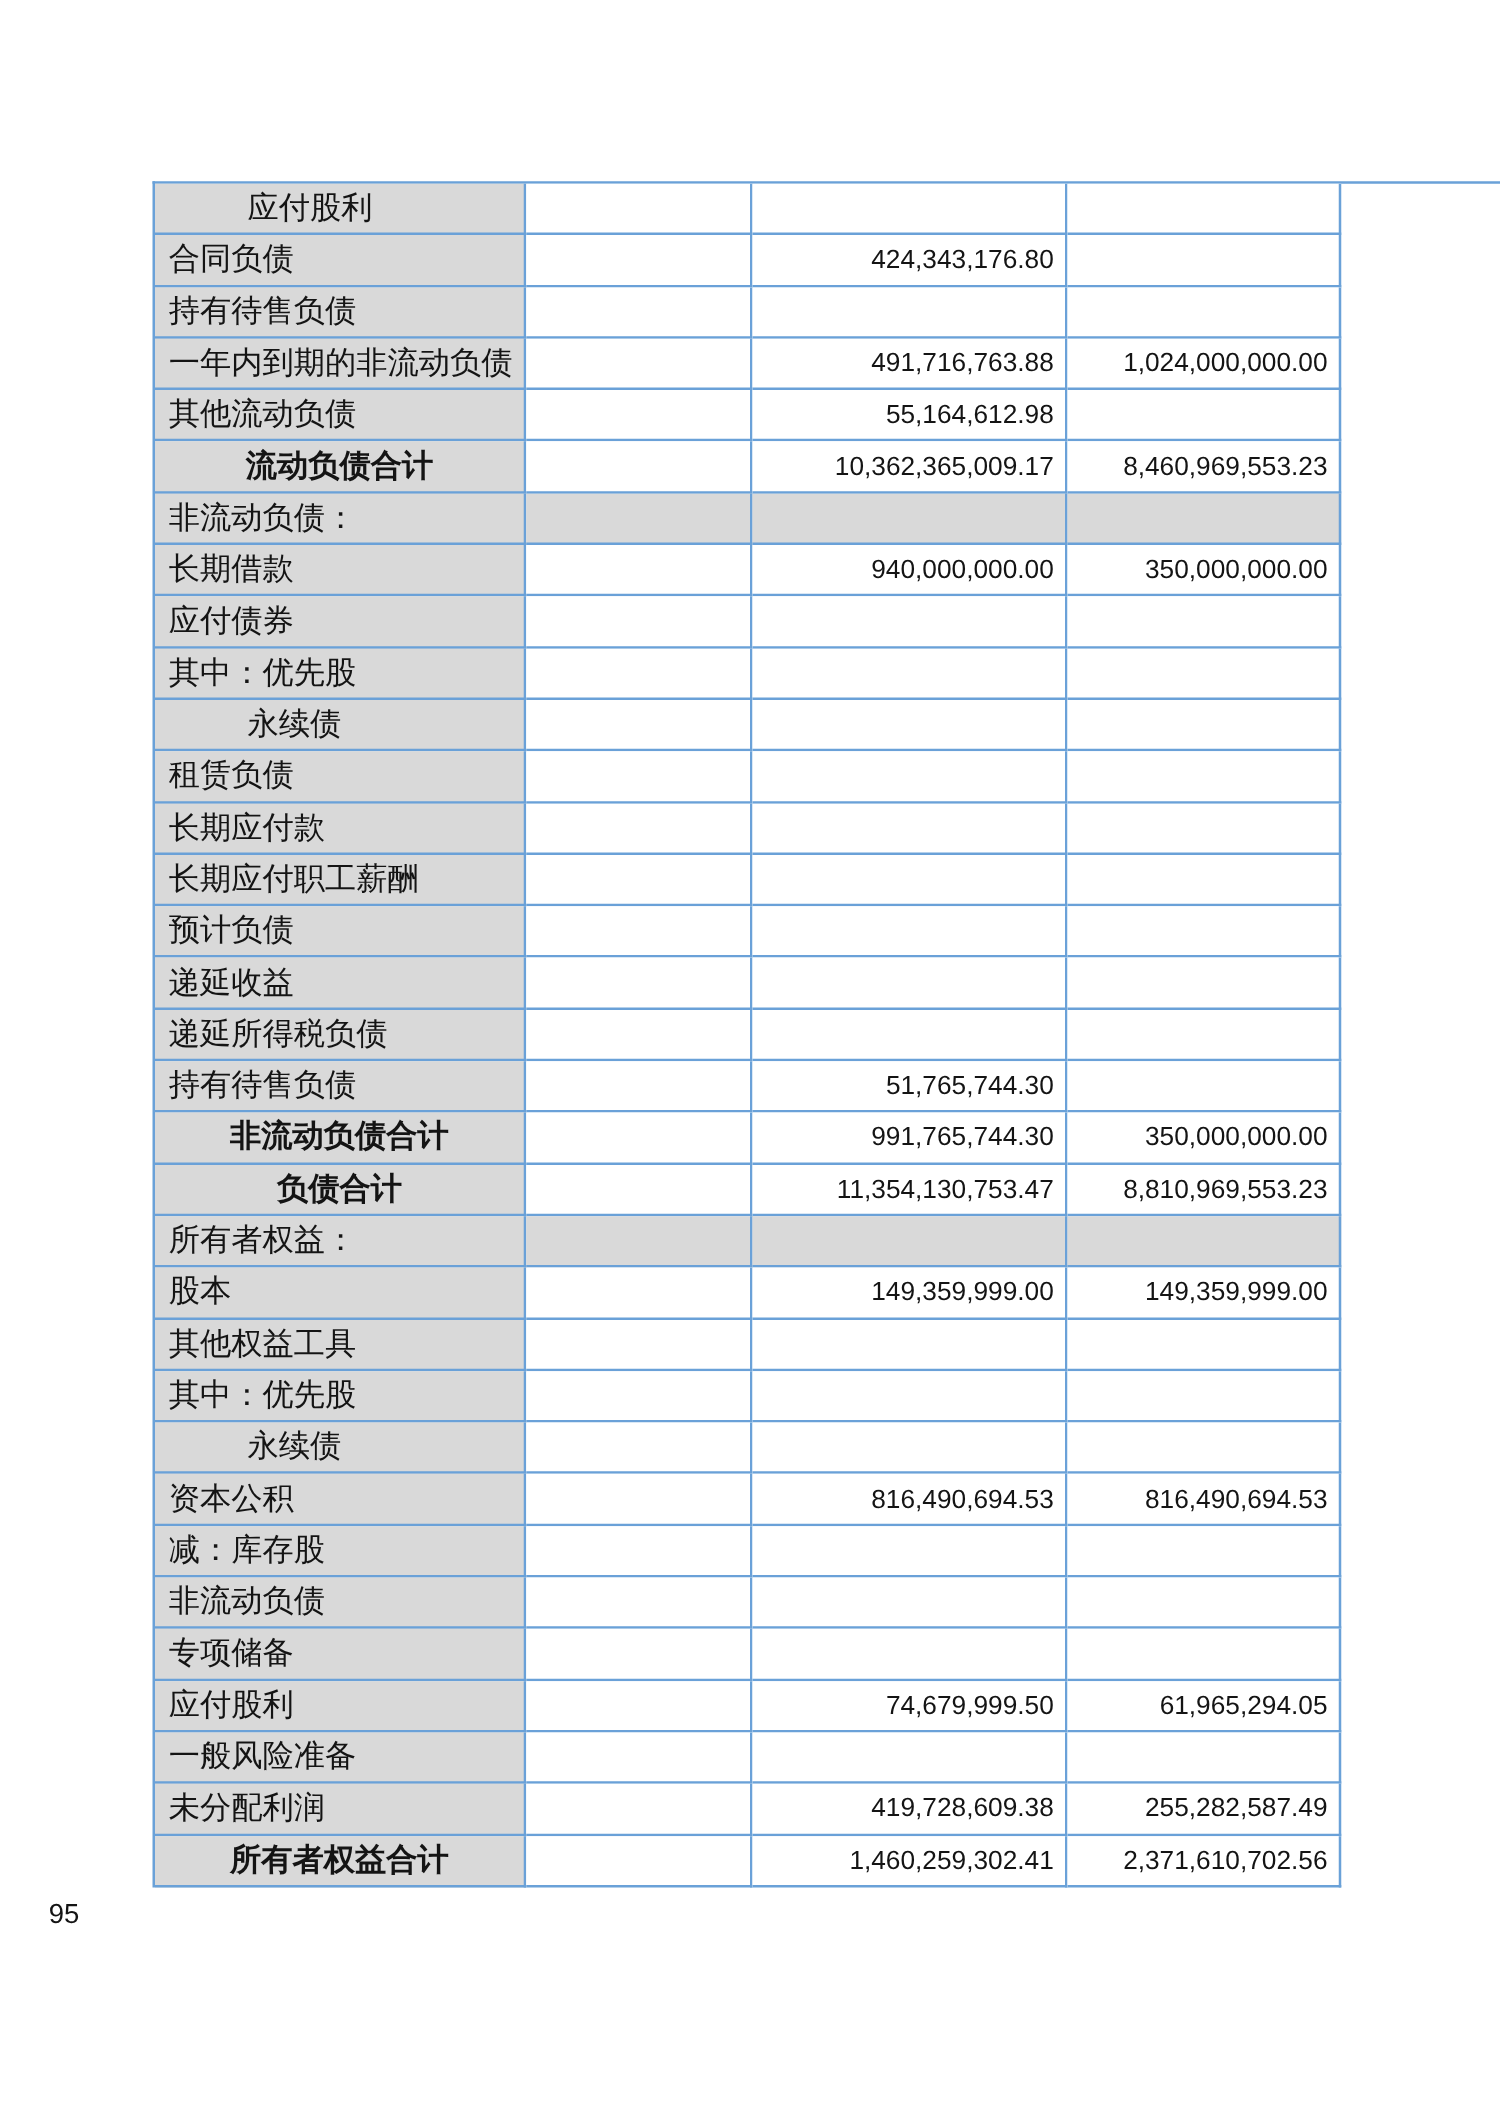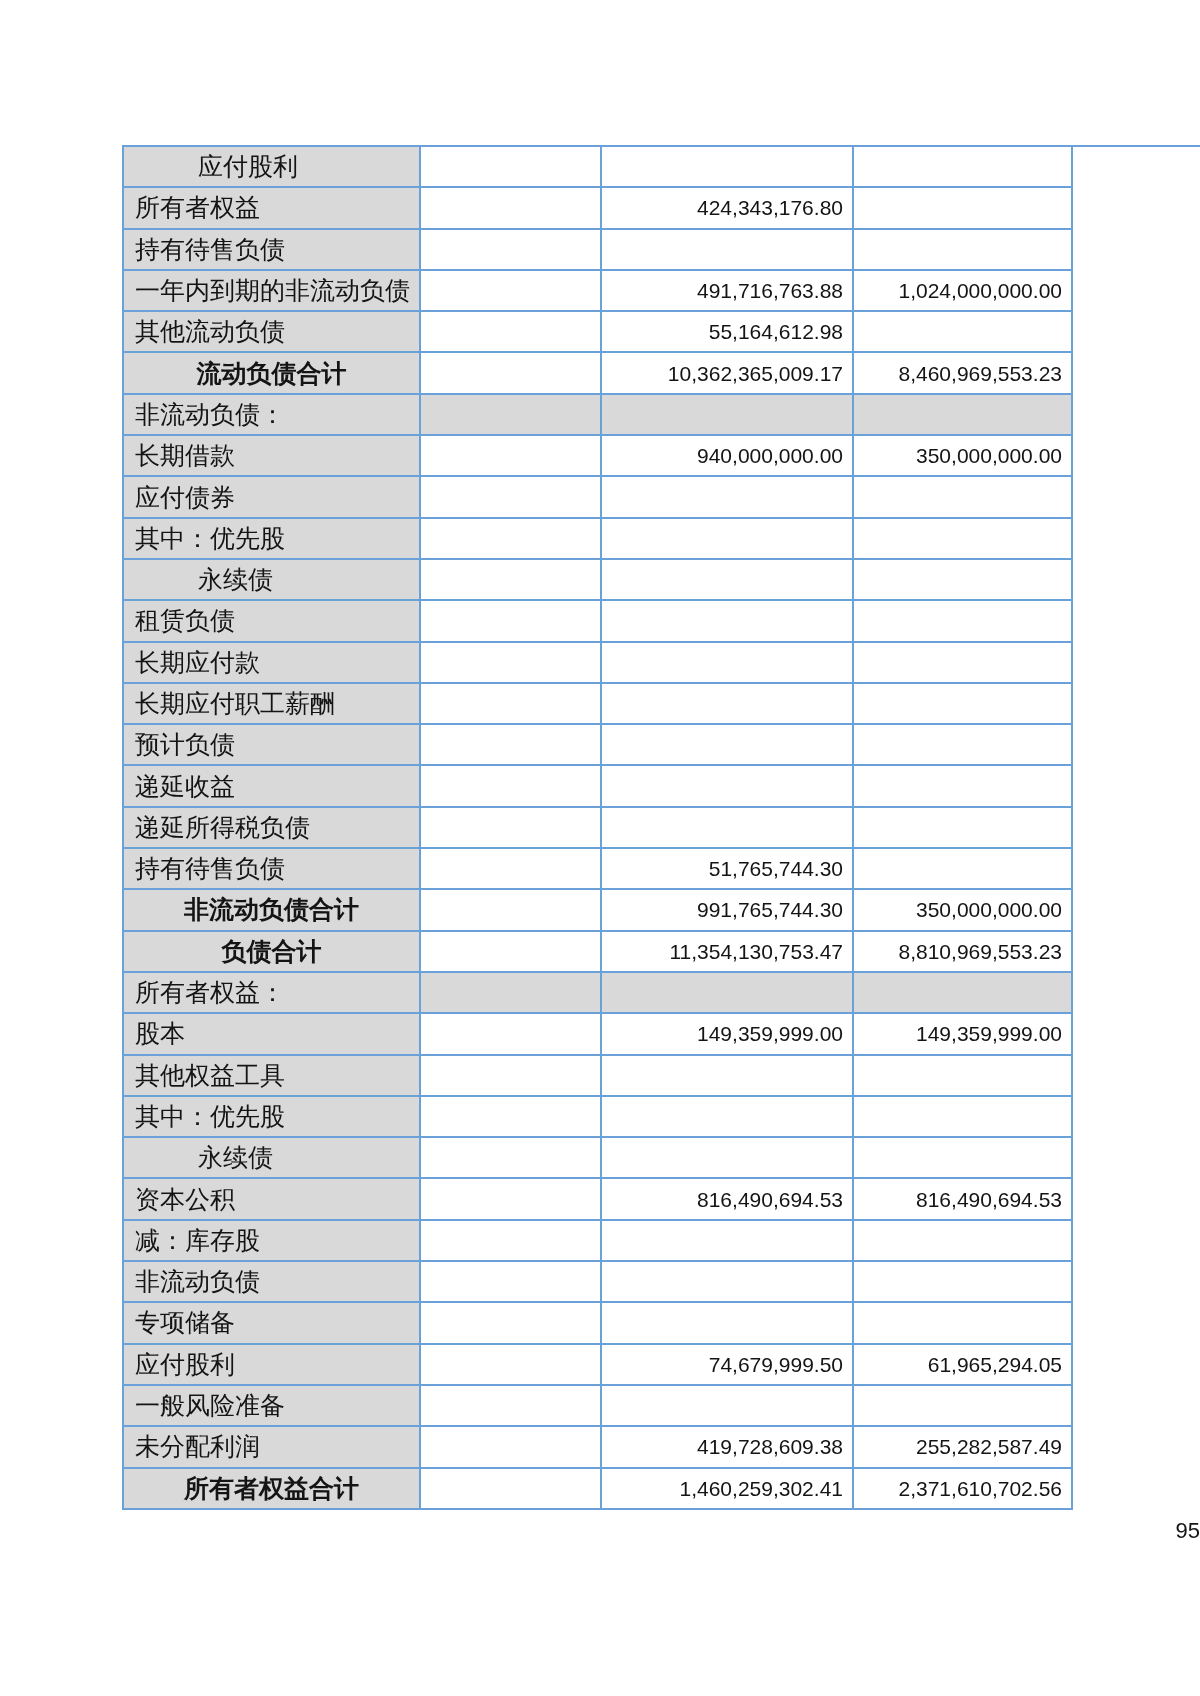--- a/index.html
+++ b/index.html
@@ -58,39 +58,40 @@
     font-family:"Liberation Sans", sans-serif;
     font-size:21px;
     line-height:1;
   }
   .cell.note{background:#ffffff;}
   .row.section-row .cell{background:var(--shade);}
   .page-num{
     position:absolute;
     top:1518px;left:0;
     width:1200px;
-    text-align:right;
+    text-align:left;
     font-family:"Liberation Sans", sans-serif;
     font-size:22px;
     color:var(--ink);
+    padding-left:39px;
   }
 </style>
 </head>
 <body>
 
 <div class="sheet">
   <div class="fin-table">
       <div class="row">
     <div class="cell label indent">应付股利</div>
     <div class="cell note"></div>
     <div class="cell num"></div>
     <div class="cell num"></div>
   </div>
       <div class="row">
-    <div class="cell label">所有者权益</div>
+    <div class="cell label">合同负债</div>
     <div class="cell note"></div>
     <div class="cell num">424,343,176.80</div>
     <div class="cell num"></div>
   </div>
       <div class="row">
     <div class="cell label">持有待售负债</div>
     <div class="cell note"></div>
     <div class="cell num"></div>
     <div class="cell num"></div>
   </div>

